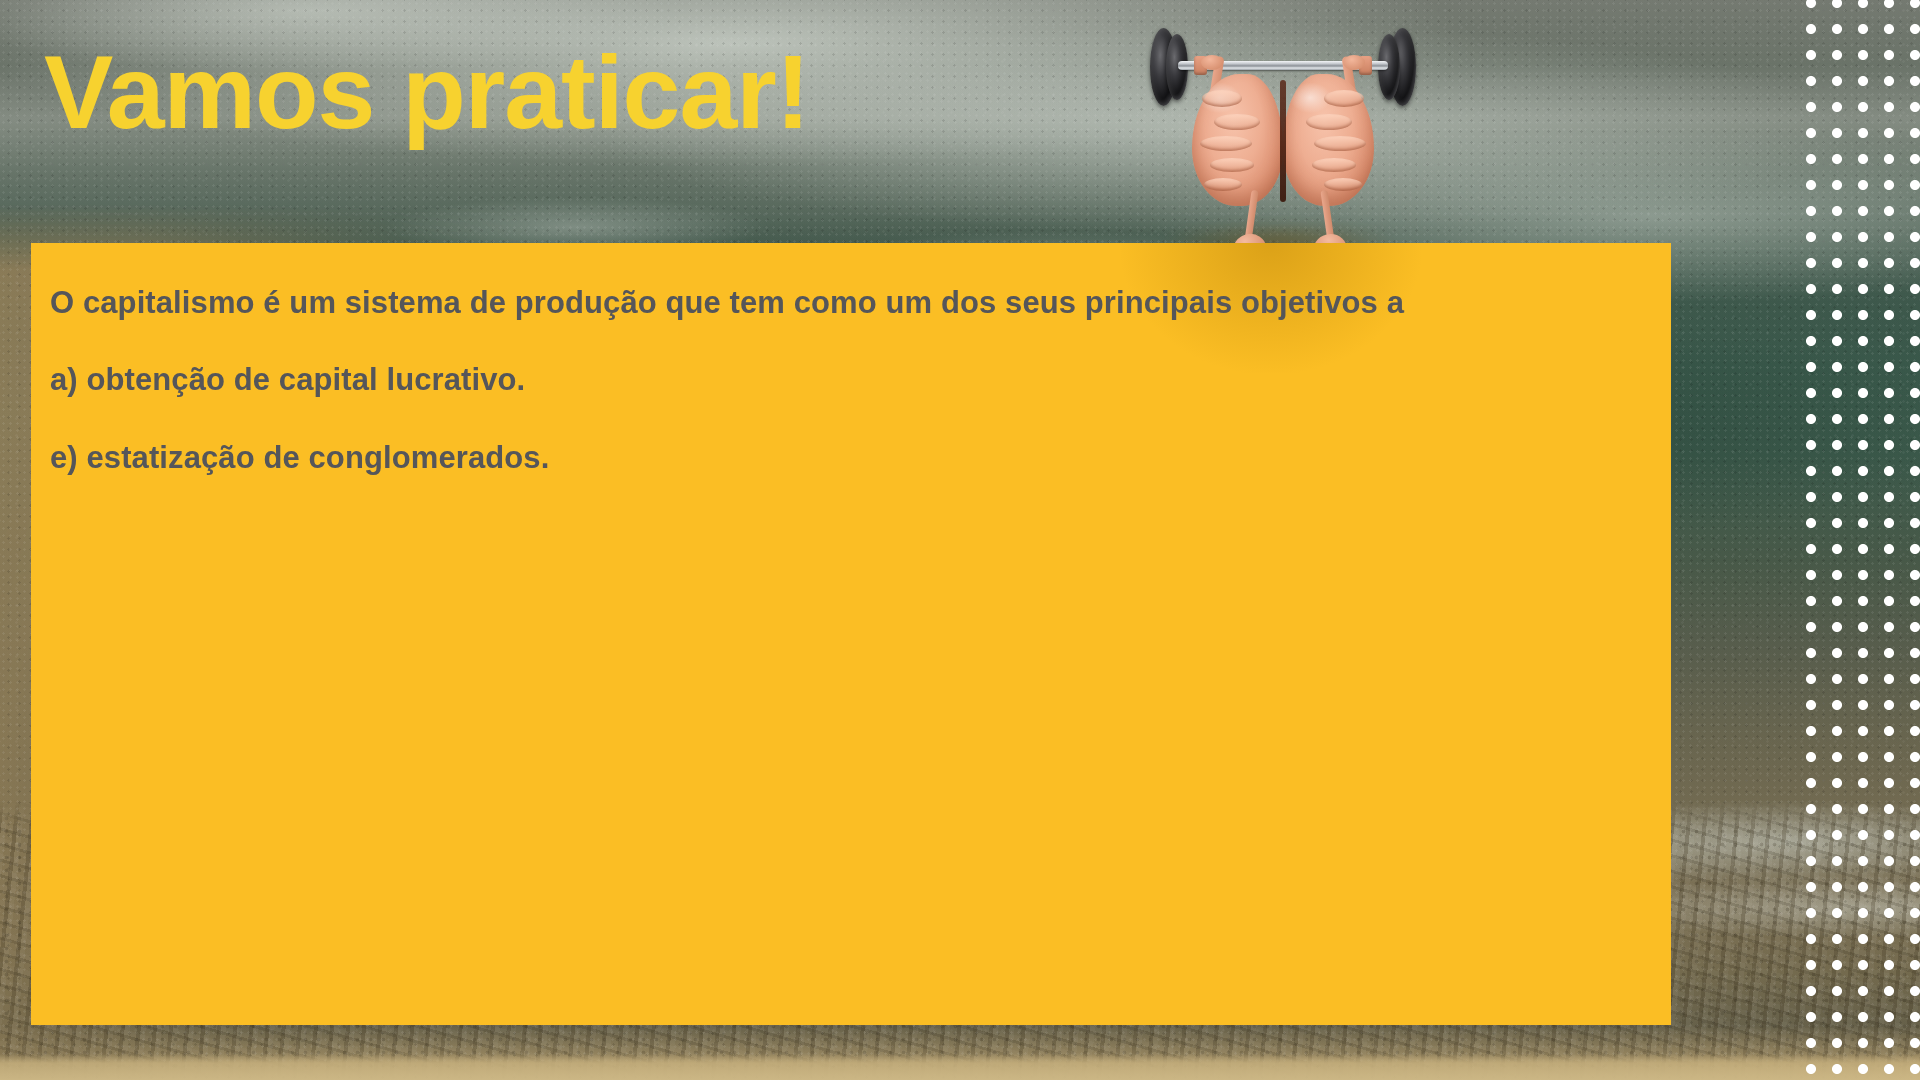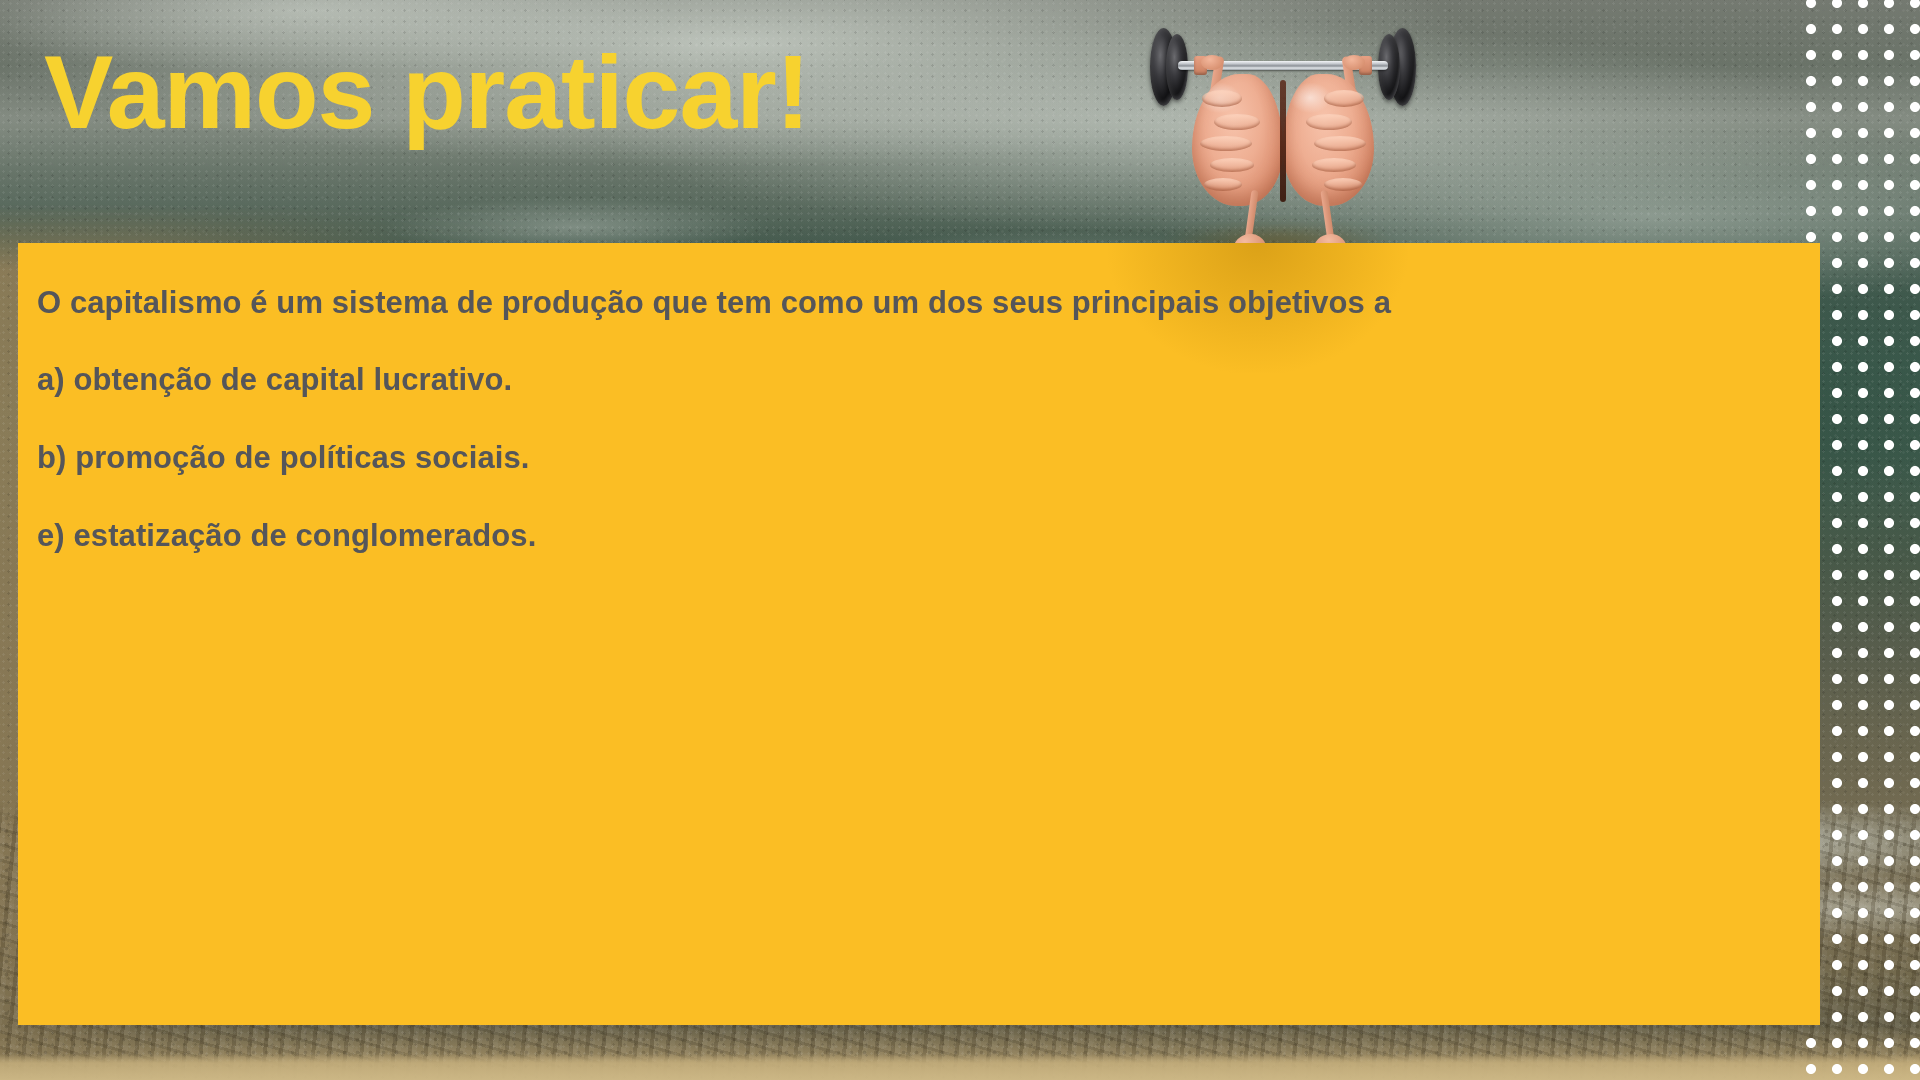--- a/index.html
+++ b/index.html
@@ -228,23 +228,23 @@
     position: absolute; width: 34px; height: 24px;
     background: radial-gradient(ellipse at 40% 28%, #f4bba1, #cd8260);
     border-radius: 52% 48% 46% 54% / 70% 66% 34% 30%;
   }
   .foot.f-l { left: 84px; top: 226px; transform: rotate(-10deg); }
   .foot.f-r { left: 166px; top: 226px; transform: rotate(10deg); }
 
   
   .card {
     position: absolute;
-    left: 18px;
+    left: 31px;
     top: 243px;
-    width: 1802px;
+    width: 1640px;
     height: 782px;
     background: #fbbe24;
     box-sizing: border-box;
     padding: 44px 0 0 19px;
   }
   .card-glow {
     position: absolute;
     left: 1090px;
     top: 0;
     width: 300px;
@@ -325,17 +325,16 @@
     <div class="foot f-l"></div>
     <div class="foot f-r"></div>
   </div>
 
   <div class="card">
     <div class="card-glow"></div>
 
     <p class="q-stem">O capitalismo é um sistema de produção que tem como um dos seus principais objetivos a</p>
 
     <p class="q-option">a) obtenção de capital lucrativo.</p>
-    <p class="q-option">b) promoção de políticas sociais.</p>
     <p class="q-option">e) estatização de conglomerados.</p>
   </div>
 
 </div>
 
 </body></html>

